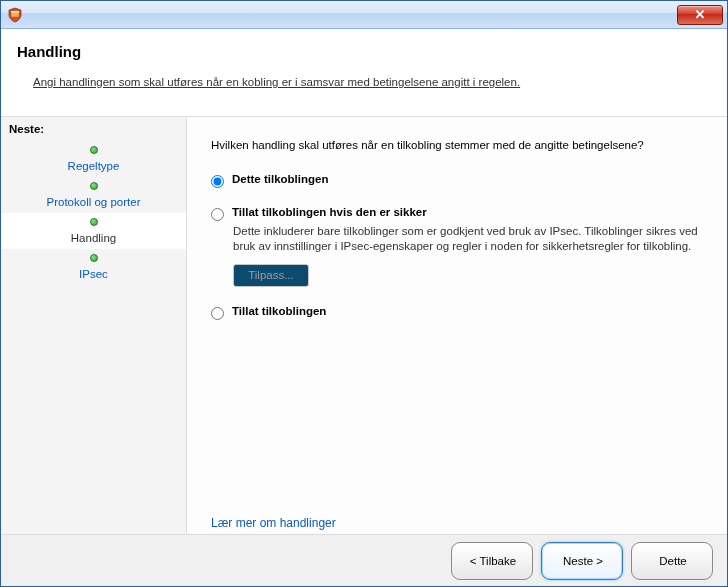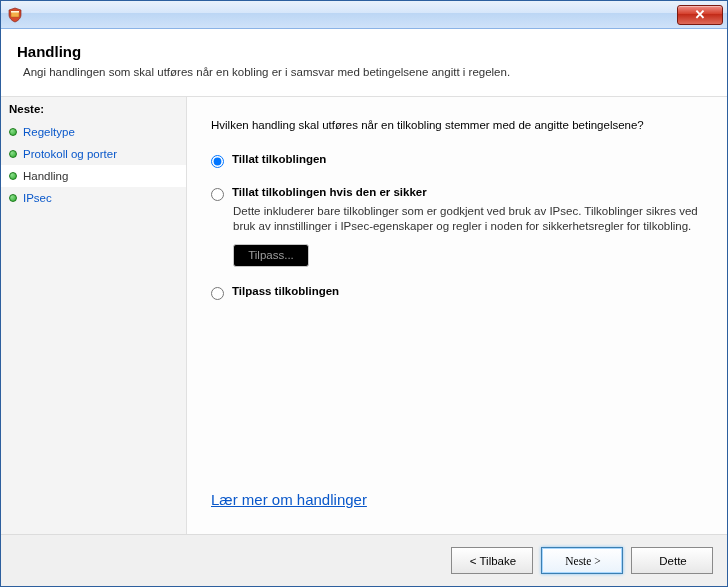--- a/index.html
+++ b/index.html
@@ -31,38 +31,39 @@
     display: flex; align-items: center; justify-content: center;
     color: #fff; font-weight: bold; font-size: 13px;
     cursor: pointer;
     box-shadow: inset 0 1px 0 rgba(255,255,255,.4);
   }
   .header {
     padding: 14px 16px 12px 16px;
     background: #fff;
   }
   .header h1 { margin: 0 0 6px 0; font-size: 15px; font-weight: bold; color: #000; }
-  .header p { margin: 6px; font-size: 11.5px; color: #333; }
+  .header p { margin: 16px; font-size: 11.5px; color: #333; text-decoration: underline; }
   .body {
     flex: 1; display: flex; background: #f4f4f4;
     border-top: 1px solid #e0e0e0;
   }
   .sidebar {
     width: 186px;
     background: #f4f4f4;
     border-right: 1px solid #e0e0e0;
     padding-top: 2px;
   }
   .sidebar-title {
     font-weight: bold; padding: 4px 8px 6px 8px; font-size: 11.5px;
   }
   .step {
     display: flex; align-items: center; gap: 6px;
     padding: 5px 8px; font-size: 11.5px;
     cursor: pointer;
+    flex-direction: column;
   }
   .step.current { background: #ffffff; }
   .step-bullet {
     width: 8px; height: 8px; border-radius: 50%;
     background: radial-gradient(circle at 30% 30%, #8de08d, #2ca82c);
     border: 1px solid #1a7a1a;
     flex-shrink: 0;
   }
   .step-label { color: #0a58ca; }
   .step.current .step-label { color: #333; }
@@ -77,41 +78,40 @@
   .option-title { font-weight: bold; font-size: 11.5px; }
   .option-desc { font-size: 11.5px; color: #333; margin: 3px 0 0 22px; line-height: 1.3; }
   .customize-wrap { margin: 10px 0 0 22px; }
   .btn {
     min-width: 76px; height: 23px;
     background: linear-gradient(to bottom, #ffffff, #e9e9e9);
     border: 1px solid #9b9b9b; border-radius: 3px;
     font-size: 11.5px; color: #333; cursor: pointer;
     padding: 0 10px;
   }
-  .btn:disabled { color: #9e9e9e; border-color: #c7c7c7; background: #000000; cursor: default; }
+  .btn:disabled { color: #9e9e9e; border-color: #c7c7c7; background: #0c4a6e; cursor: default; }
   .learn-link {
-    position: absolute; left: 24px; bottom: 26px;
-    color: #0a58ca; font-size: 15px; cursor: pointer; text-decoration: underline;
+    position: absolute; left: 24px; bottom: 4px;
+    color: #0a58ca; font-size: 12px; cursor: pointer;
   }
   .footer {
     height: 52px; background: #f0f0f0; border-top: 1px solid #dcdcdc;
     display: flex; align-items: center; justify-content: flex-end;
     gap: 8px; padding-right: 14px;
   }
   .nav-btn {
-    min-width: 82px; height: 27px;
+    min-width: 82px; height: 38px;
     background: linear-gradient(to bottom, #ffffff, #e8e8e8);
-    border: 1px solid #8a8a8a; border-radius: 0;
+    border: 1px solid #8a8a8a; border-radius: 9px;
     font-size: 11.5px; cursor: pointer; padding-left: 8px;
   }
   .nav-btn.primary {
     border-color: #3c7fb1;
     box-shadow: 0 0 0 1px #a7d7ff inset, 0 0 3px #7fc1f5;
     background: linear-gradient(to bottom, #ffffff, #eaf3fc);
-    font-family: Liberation Serif, serif;
   }
 </style>
 </head>
 <body>
 
 <div class="window">
 
   <div class="titlebar">
     <div class="titlebar-left">
       <span class="title-icon">
@@ -156,39 +156,39 @@
       </div>
     </div>
 
     <div class="content">
 
       <div class="question">Hvilken handling skal utføres når en tilkobling stemmer med de angitte betingelsene?</div>
 
       <div class="option-group">
         <label class="option-row">
           <input type="radio" name="action" checked="" style="">
-          <span class="option-title">Tillat tilkoblingen</span>
+          <span class="option-title">Dette tilkoblingen</span>
         </label>
       </div>
 
       <div class="option-group">
         <label class="option-row">
           <input type="radio" name="action" style="">
           <span class="option-title">Tillat tilkoblingen hvis den er sikker</span>
         </label>
         <div class="option-desc">Dette inkluderer bare tilkoblinger som er godkjent ved bruk av IPsec. Tilkoblinger sikres ved bruk av innstillinger i IPsec-egenskaper og regler i noden for sikkerhetsregler for tilkobling.</div>
         <div class="customize-wrap">
           <button class="btn" disabled="">Tilpass...</button>
         </div>
       </div>
 
       <div class="option-group">
         <label class="option-row">
           <input type="radio" name="action" style="">
-          <span class="option-title">Tilpass tilkoblingen</span>
+          <span class="option-title">Tillat tilkoblingen</span>
         </label>
       </div>
 
       <a class="learn-link">Lær mer om handlinger</a>
     </div>
 
   </div>
 
   <div class="footer">
     <button class="nav-btn">&lt; Tilbake</button>

